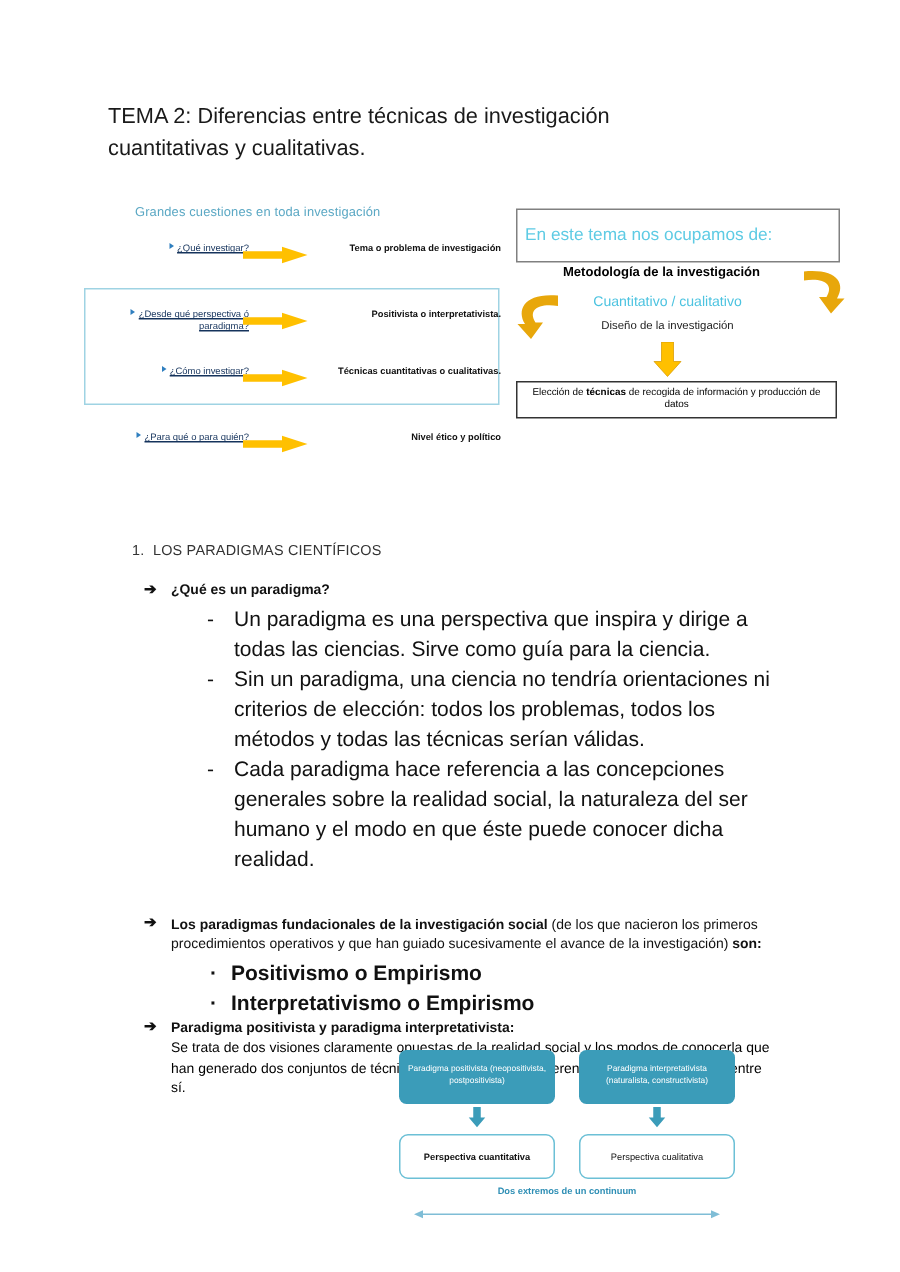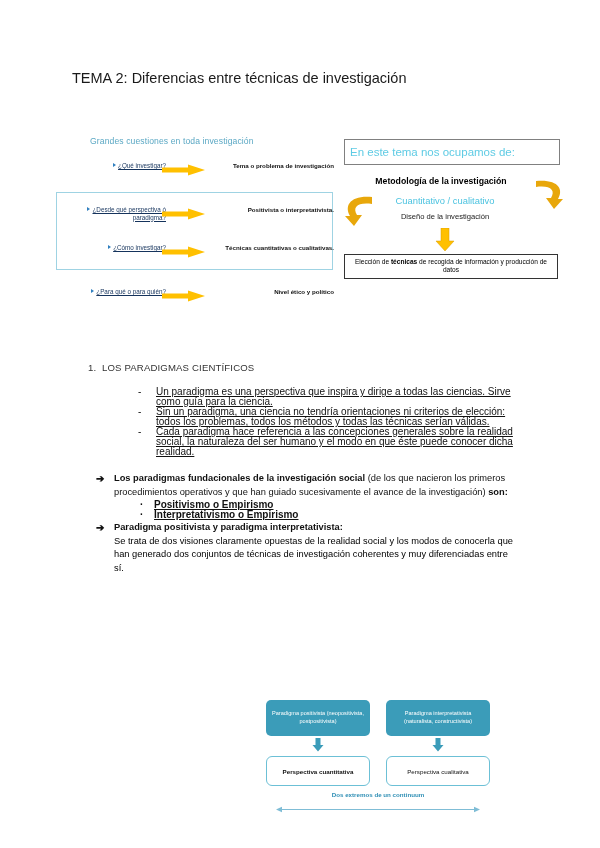--- a/index.html
+++ b/index.html
@@ -103,21 +103,21 @@
     left: 336px;
     top: 132px;
     width: 232px;
     height: 160px;
   }
   .banner {
     position: absolute;
     left: 8px;
     top: 7px;
     width: 216px;
-    height: 26px;
+    height: 36px;
     border: 1.4px solid #808080;
     box-sizing: border-box;
     display: flex;
     align-items: center;
     padding-left: 5px;
     font-size: 11.5px;
     color: #5ecbe4;
     white-space: nowrap;
   }
   .r-metodologia {
@@ -188,25 +188,24 @@
     font-size: 10px;
     font-weight: bold;
     color: #111;
   }
   .arrow-bullet b { font-weight: bold; }
   .dash-list { margin: 1px 0 0 0; padding: 0; list-style: none; }
   .dash-list li {
     position: relative;
     margin-left: 130px;
     padding-left: 26px;
-    font-size: 10px;
-    line-height: 10px;
+    font-size: 14px;
+    line-height: 20px;
     max-width: 370px;
     color: #111;
-    text-decoration: underline;
   }
   .dash-list li::before {
     content: "-";
     position: absolute;
     left: 8px; top: 0;
     color: #111;
   }
   .dash-list.bold li { font-weight: bold; padding-left: 24px; }
   .dash-list.bold li::before { content: "\00B7"; left: 10px; }
   .cont {
@@ -277,20 +276,21 @@
     position: absolute;
     left: 28px; top: 108px;
     width: 204px; height: 7px;
   }
 </style>
 </head>
 <body>
 
 <div class="title">
   <div>TEMA 2: Diferencias entre técnicas de investigación</div>
+  <div>cuantitativas y cualitativas.</div>
 </div>
 
 <div class="dia-left">
 
   <div class="dia-left-heading">Grandes cuestiones en toda investigación</div>
 
   <div class="lq-box"></div>
 
   <div class="lrow" style="top:30px;">
     <div class="lq"><span class="tri"></span><span>¿Qué investigar?</span></div>
@@ -352,28 +352,29 @@
   </div>
 </div>
 
 <div class="body-wrap">
 
   <div class="sec-num">
     <span>1.</span>&nbsp;&nbsp;<span>LOS PARADIGMAS CIENTÍFICOS</span>
   </div>
 
   <div class="blk">
+    <span class="arrow-bullet"><b>¿Qué es un paradigma?</b></span>
     <ul class="dash-list">
       <li>Un paradigma es una perspectiva que inspira y dirige a todas las ciencias. Sirve como guía para la ciencia.</li>
       <li>Sin un paradigma, una ciencia no tendría orientaciones ni criterios de elección: todos los problemas, todos los métodos y todas las técnicas serían válidas.</li>
       <li>Cada paradigma hace referencia a las concepciones generales sobre la realidad social, la naturaleza del ser humano y el modo en que éste puede conocer dicha realidad.</li>
     </ul>
   </div>
 
-  <div class="blk" style="margin-top:15px;">
+  <div class="blk" style="margin-top:28px;">
     <span class="arrow-bullet" style="max-width:400px;"><b>Los paradigmas fundacionales de la investigación social</b><span> (de los que nacieron los primeros procedimientos operativos y que han guiado sucesivamente el avance de la investigación) </span><b>son:</b></span>
     <ul class="dash-list bold">
       <li>Positivismo o Empirismo</li>
       <li>Interpretativismo o Empirismo</li>
     </ul>
   </div>
 
   <div class="blk" style="margin-top:1px;">
     <span class="arrow-bullet"><b>Paradigma positivista y paradigma interpretativista:</b></span>
     <div class="cont">Se trata de dos visiones claramente opuestas de la realidad social y los modos de conocerla que han generado dos conjuntos de técnicas de investigación coherentes y muy diferenciadas entre sí.</div>

